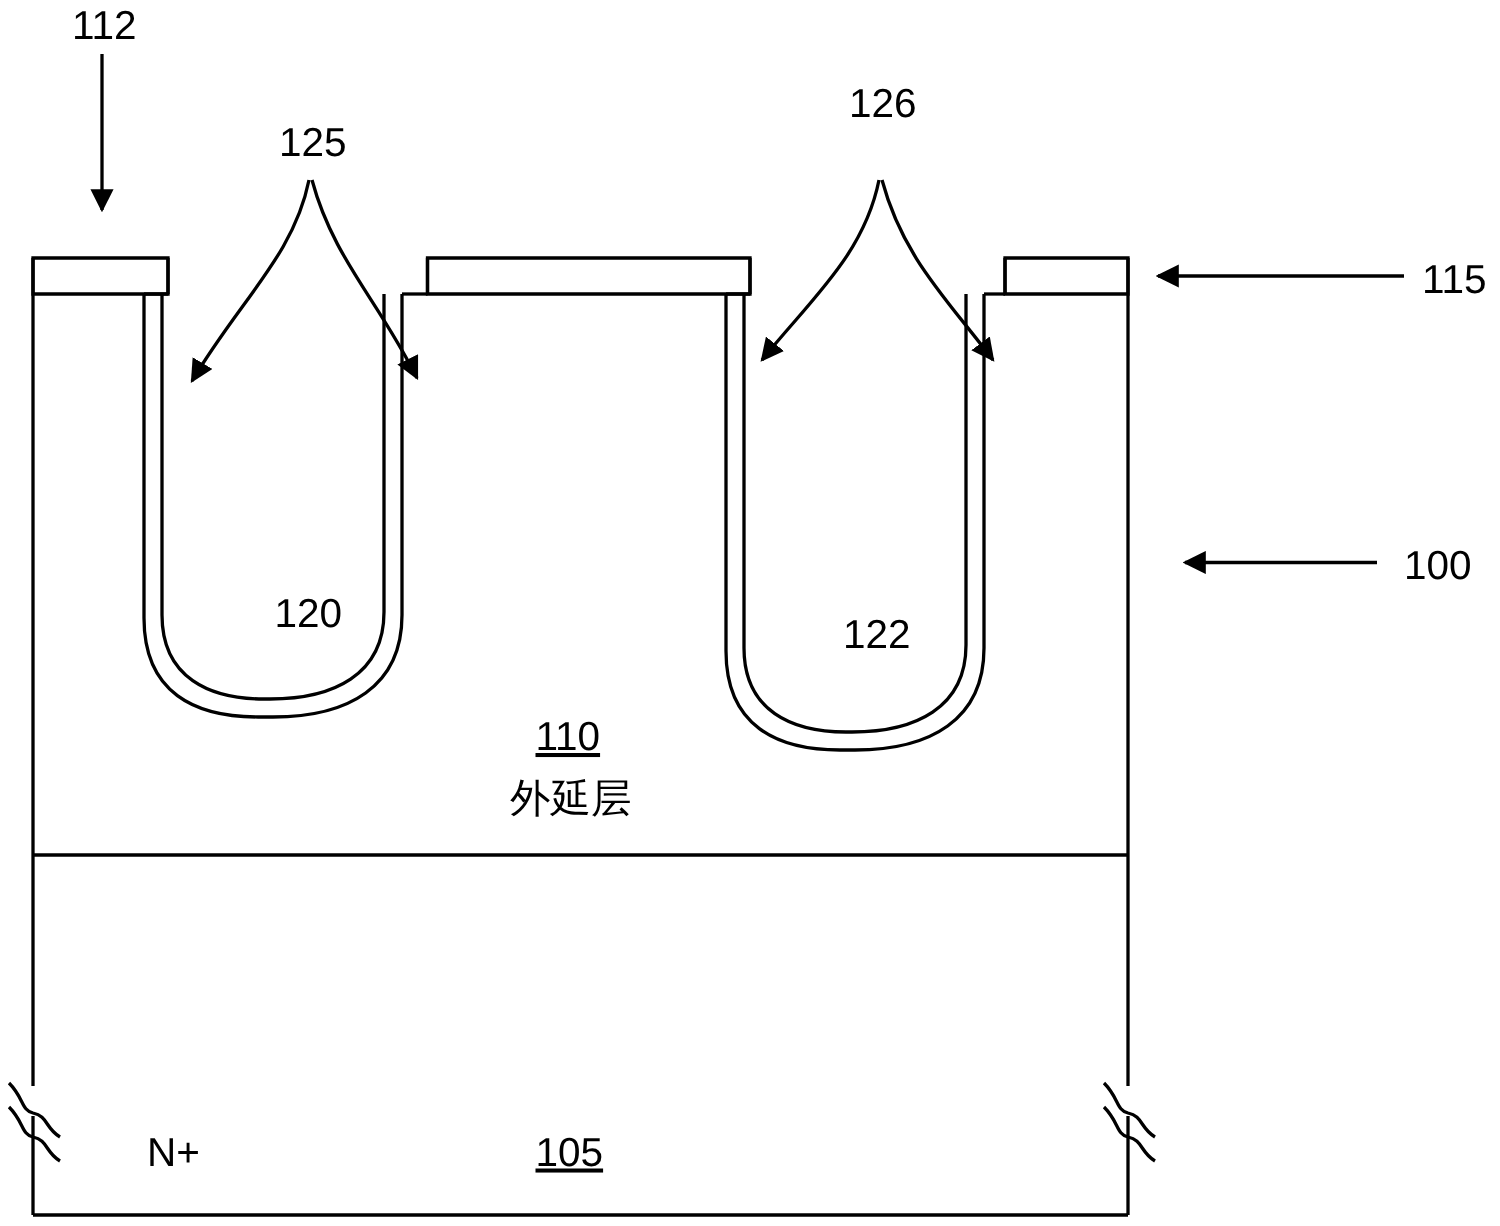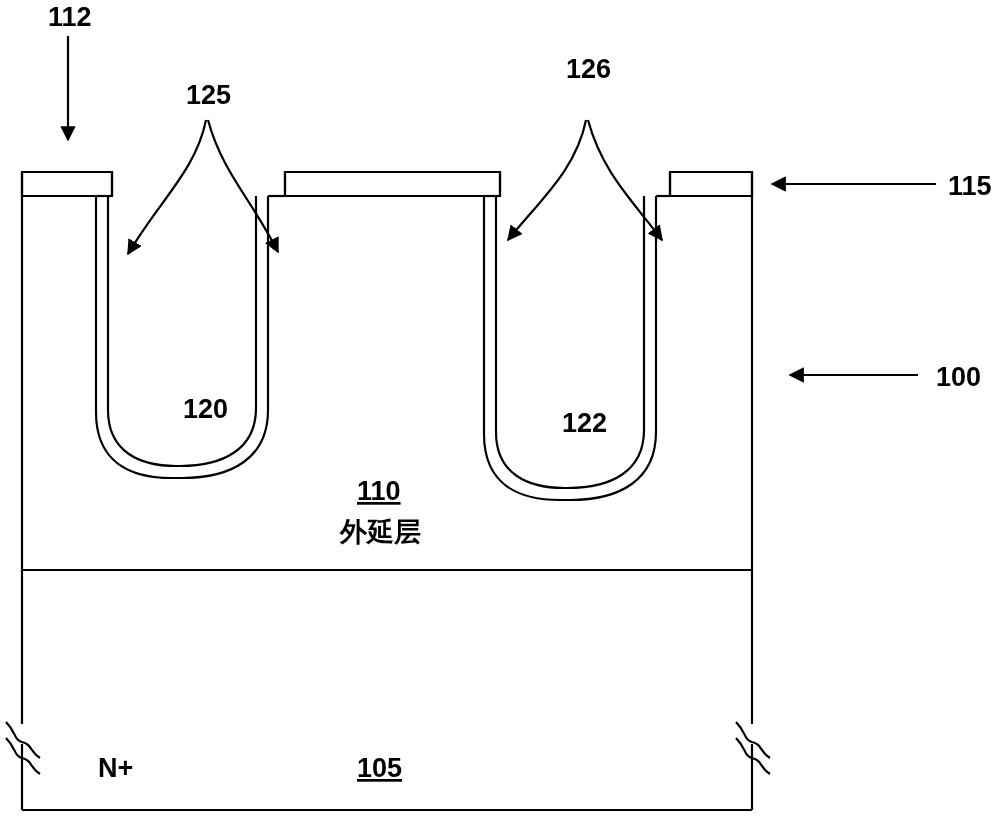--- a/index.html
+++ b/index.html
@@ -13,21 +13,20 @@
     position: relative;
     font-family: "Liberation Sans", sans-serif;
     overflow: hidden;
   }
   #figure-root {
     position: absolute;
     left: 0;
     top: 0;
     width: 1000px;
     height: 817px;
-    font-weight: bold;
   }
   svg.figure {
     display: block;
     width: 1000px;
     height: 817px;
   }
   .lbl {
     font-family: "Liberation Sans", sans-serif;
     font-size: 27px;
     fill: #000000;

